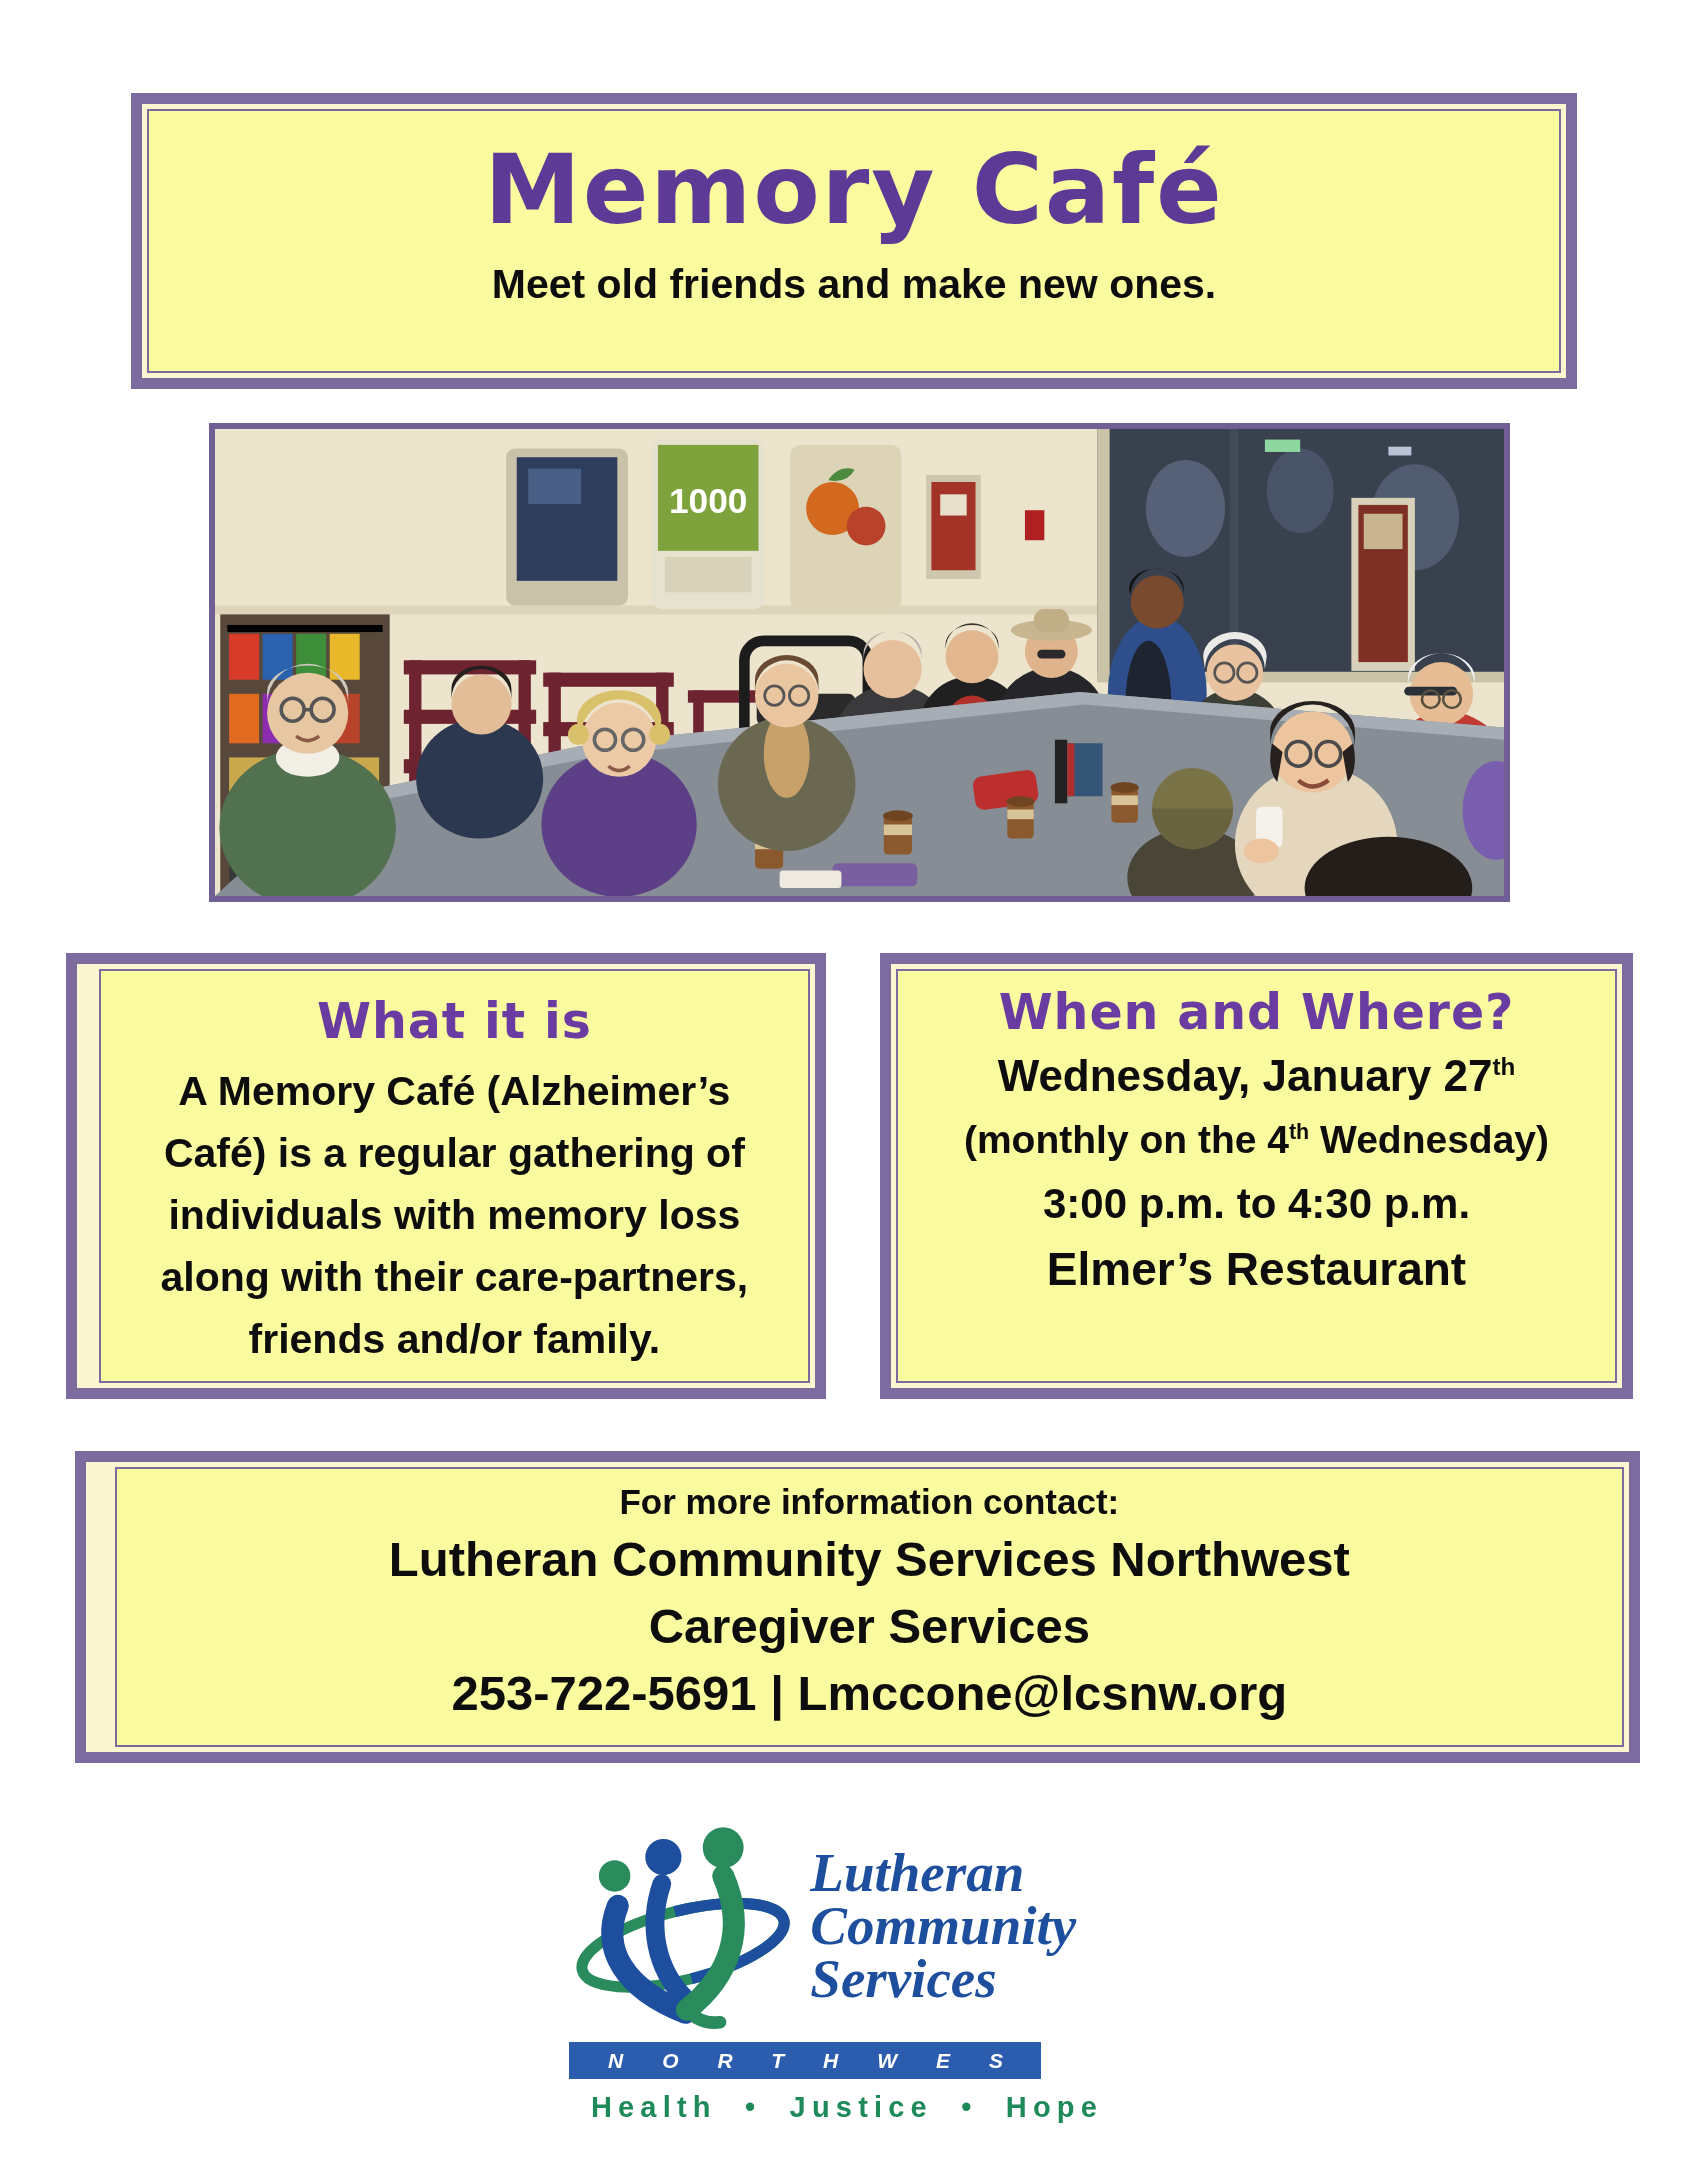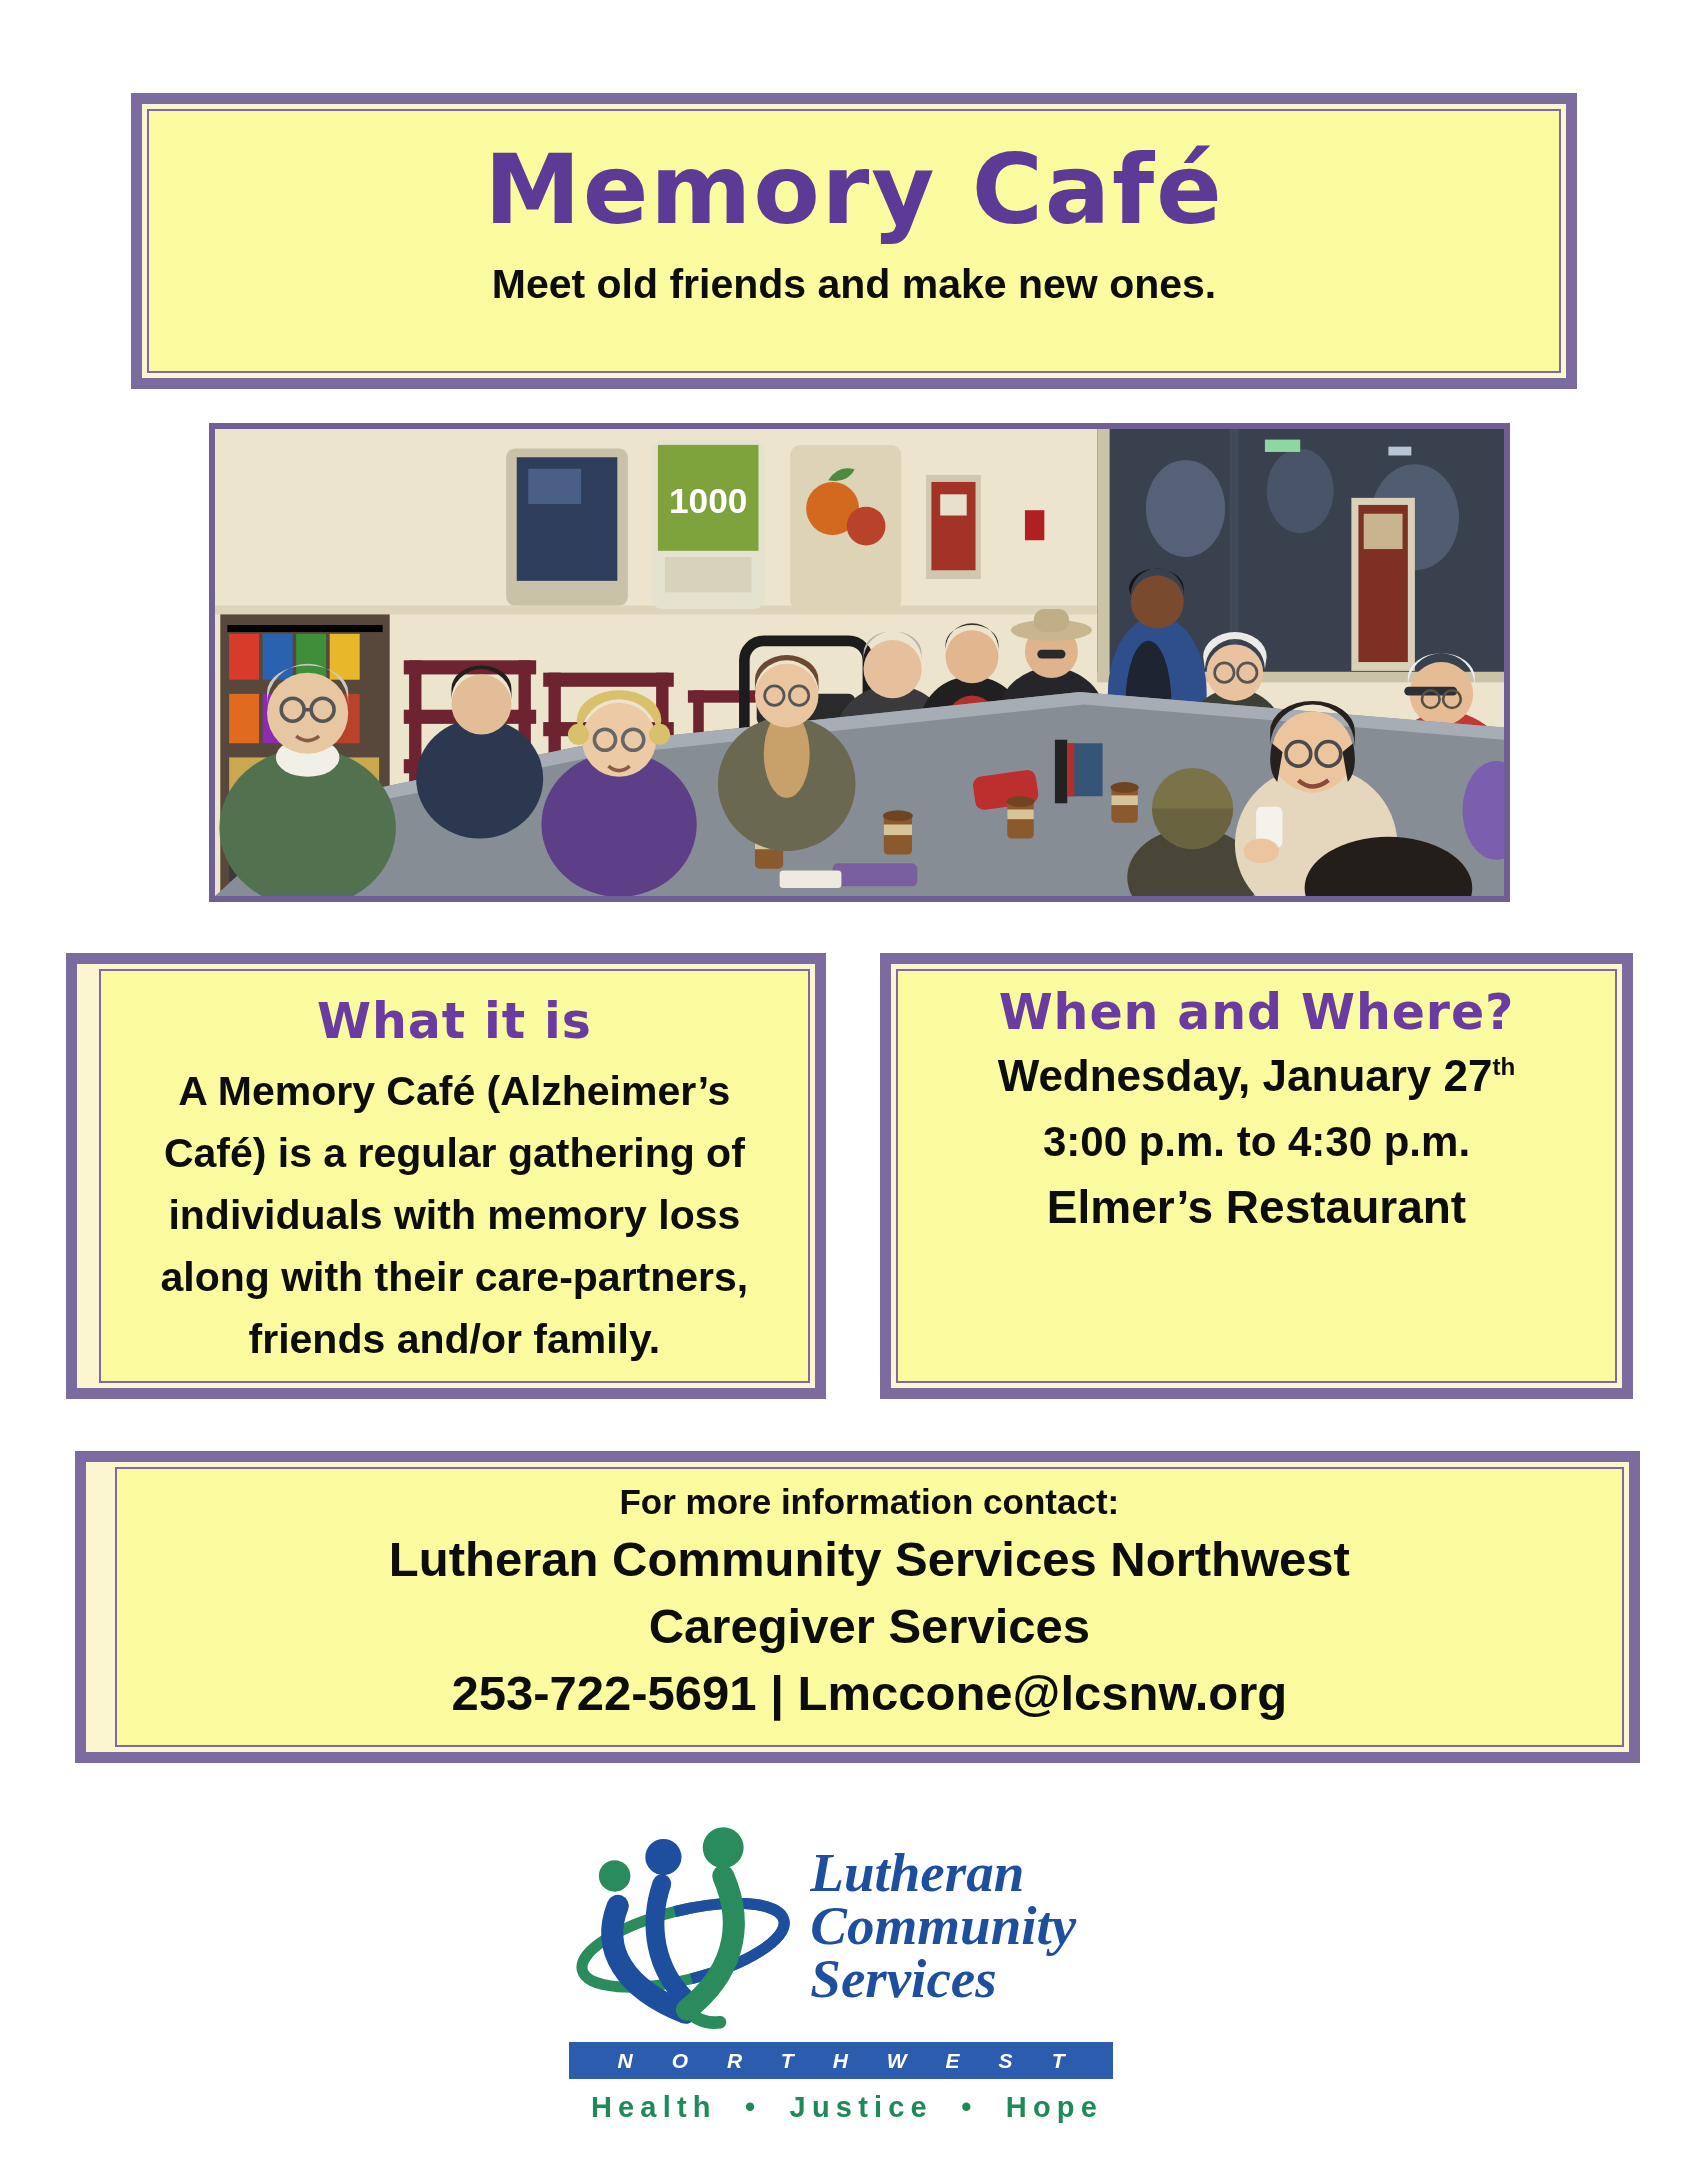--- a/index.html
+++ b/index.html
@@ -328,20 +328,21 @@
         <div class="body-line">along with their care-partners,</div>
         <div class="body-line">friends and/or family.</div>
       </div>
     </div>
   </div>
 
   <div class="abs pbox" style="left:880px;top:953px;width:753px;height:446px;">
     <div class="pbox-in">
       <div class="box-heading when-heading">When and Where?</div>
       <div class="when-line-date"><span>Wednesday, January 27</span><sup>th</sup></div>
+      <div class="when-line-monthly"><span>(monthly on the 4</span><sup>th</sup><span> Wednesday)</span></div>
       <div class="when-line-time">3:00 p.m. to 4:30 p.m.</div>
       <div class="when-line-venue">Elmer’s Restaurant</div>
     </div>
   </div>
 
   <div class="abs pbox" style="left:75px;top:1451px;width:1565px;height:312px;padding-left:29px;">
     <div class="pbox-in">
       <div class="contact-intro">For more information contact:</div>
       <div class="contact-big">Lutheran Community Services Northwest</div>
       <div class="contact-big">Caregiver Services</div>
@@ -367,18 +368,18 @@
           <circle cx="120" cy="38" r="23" fill="#1d4f9e"></circle>
           <circle cx="196" cy="26" r="26" fill="#2a8c5c"></circle>
         </g>
       </svg>
       <div class="logo-text">
         <div>Lutheran</div>
         <div>Community</div>
         <div>Services</div>
       </div>
     </div>
-    <div class="logo-banner" style="width:544px;margin-top:7px;text-align:center;">NORTHWEST</div>
+    <div class="logo-banner" style="width:472px;margin-top:7px;text-align:center;">NORTHWEST</div>
     <div class="logo-tagline" style="width:556px;margin-top:10.6px;">Health • Justice • Hope</div>
   </div>
 
 </div>
 
 
 </body></html>

